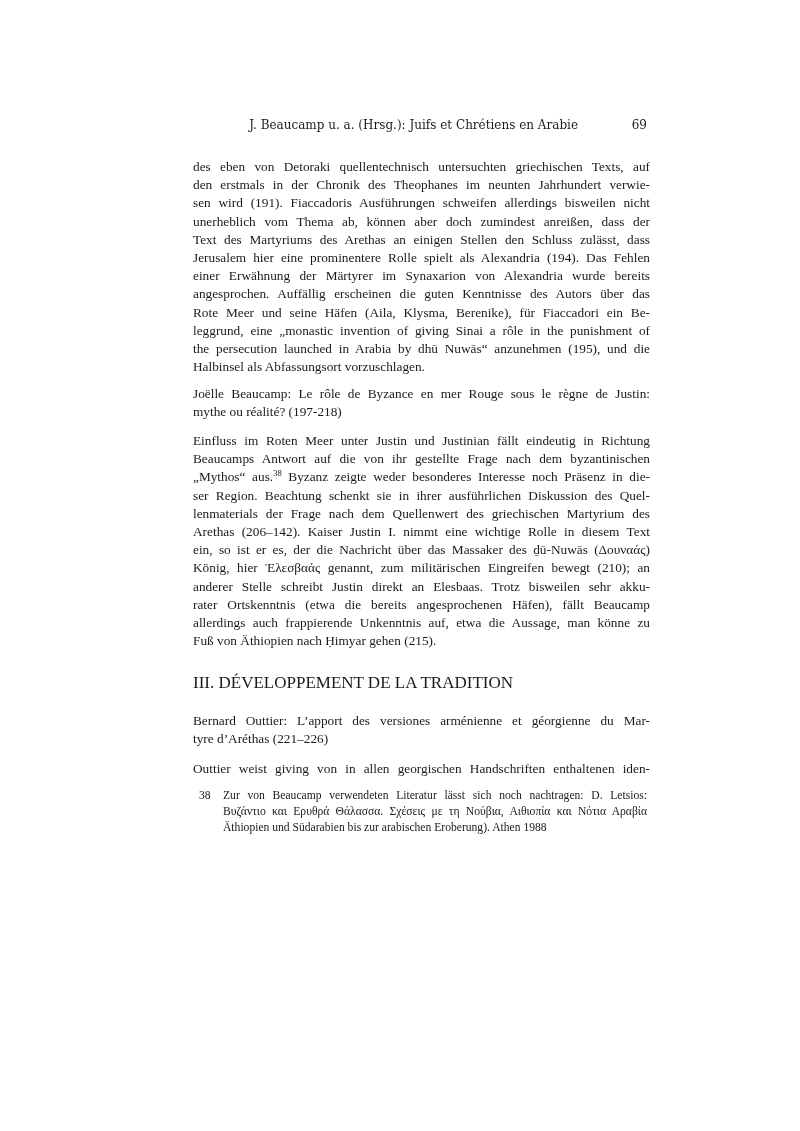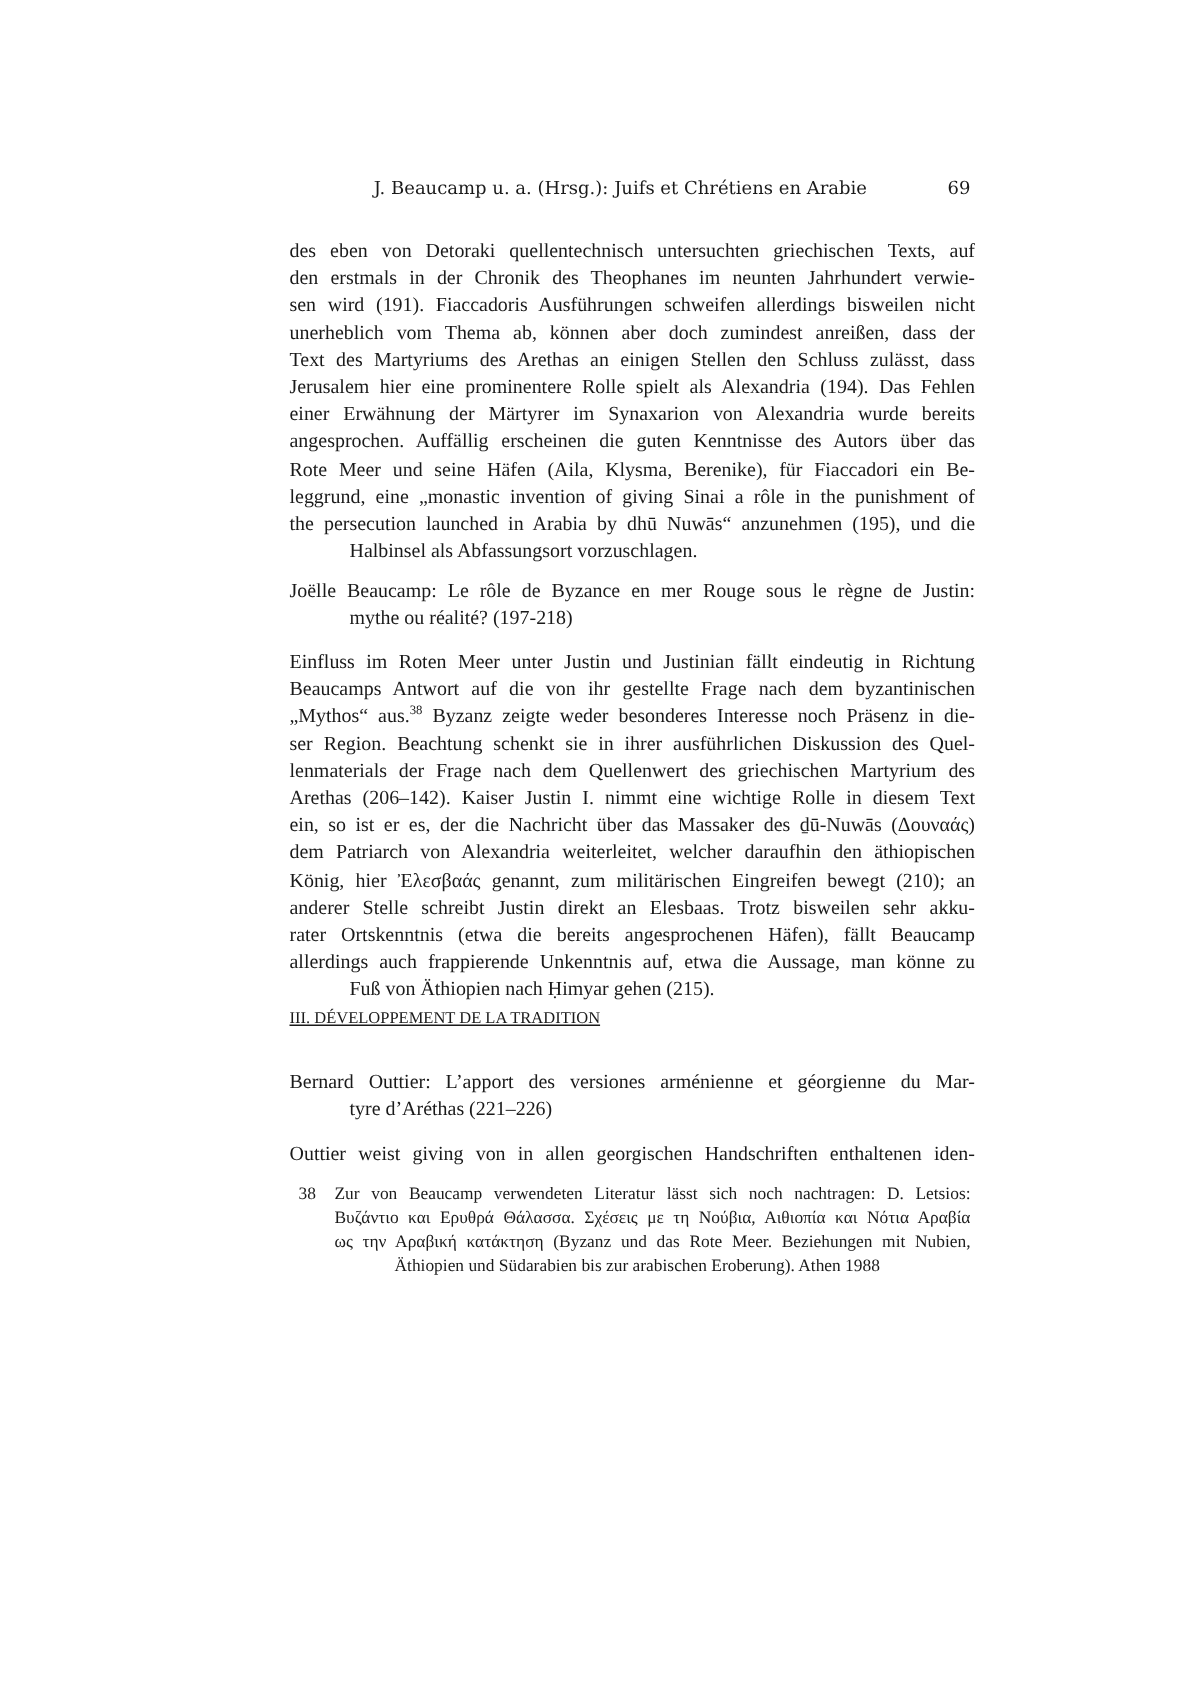--- a/index.html
+++ b/index.html
@@ -6,22 +6,22 @@
   body { width: 800px; height: 1131px; position: relative; overflow: hidden;
          font-family: "DejaVu Serif", "Liberation Serif", serif; color: #1a1a1a; }
   .page { position: absolute; left: 193px; top: 0; width: 457px; }
   .running-head { position: absolute; top: 118px; left: 0; width: 457px; height: 18px;
                   font-size: 12px; }
   .running-head .title { position: absolute; right: 72px; top: 0; white-space: nowrap; }
   .running-head .pageno { position: absolute; right: 3px; top: 0; }
   .block { position: absolute; left: 0; width: 457px; font-size: 12.4px; line-height: 18.2px;
            text-align: justify; font-family: "Liberation Serif", "DejaVu Serif", serif; font-size: 13.3px; }
   .line { display: block; text-align: justify; text-align-last: justify; white-space: nowrap; height: 18.2px; }
-  .line.last { text-align-last: left; margin-left: 40px; }
-  .heading { position: absolute; left: 0; font-family: "Liberation Serif", serif; font-size: 11px; text-decoration: underline; }
+  .line.last { text-align-last: left; }
+  .heading { position: absolute; left: 0; font-family: "Liberation Serif", serif; font-size: 17px; }
   .fn { position: absolute; left: 0; width: 457px; font-family: "Liberation Serif", serif;
         font-size: 11.6px; line-height: 16px; }
   .fn .num { position: absolute; left: 6px; top: 0; }
   .fn .body { position: absolute; left: 30px; width: 424px; }
   .fn .line { height: 16px; }
   sup { font-size: 8.5px; line-height: 0; vertical-align: 5px; }
 </style>
 </head>
 <body>
 
@@ -53,21 +53,20 @@
   </div>
 
   <div class="block" style="top:432px;">
     <span class="line">Einfluss im Roten Meer unter Justin und Justinian fällt eindeutig in Richtung</span>
     <span class="line">Beaucamps Antwort auf die von ihr gestellte Frage nach dem byzantinischen</span>
     <span class="line"><span>„Mythos“ aus.</span><sup>38</sup><span> Byzanz zeigte weder besonderes Interesse noch Präsenz in die-</span></span>
     <span class="line">ser Region. Beachtung schenkt sie in ihrer ausführlichen Diskussion des Quel-</span>
     <span class="line">lenmaterials der Frage nach dem Quellenwert des griechischen Martyrium des</span>
     <span class="line">Arethas (206–142). Kaiser Justin I. nimmt eine wichtige Rolle in diesem Text</span>
     <span class="line">ein, so ist er es, der die Nachricht über das Massaker des ḏū-Nuwās (Δουναάς)</span>
-    <span class="line">dem Patriarch von Alexandria weiterleitet, welcher daraufhin den äthiopischen</span>
     <span class="line">König, hier Ἐλεσβαάς genannt, zum militärischen Eingreifen bewegt (210); an</span>
     <span class="line">anderer Stelle schreibt Justin direkt an Elesbaas. Trotz bisweilen sehr akku-</span>
     <span class="line">rater Ortskenntnis (etwa die bereits angesprochenen Häfen), fällt Beaucamp</span>
     <span class="line">allerdings auch frappierende Unkenntnis auf, etwa die Aussage, man könne zu</span>
     <span class="line last">Fuß von Äthiopien nach Ḥimyar gehen (215).</span>
   </div>
 
   <div class="heading" style="top:673px;">III. DÉVELOPPEMENT DE LA TRADITION</div>
 
   <div class="block" style="top:712px;">
@@ -77,18 +76,17 @@
 
   <div class="block" style="top:760px;">
     <span class="line">Outtier weist giving von in allen georgischen Handschriften enthaltenen iden-</span>
   </div>
 
   <div class="fn" style="top:788px;">
     <span class="num">38</span>
     <div class="body">
       <span class="line">Zur von Beaucamp verwendeten Literatur lässt sich noch nachtragen: D. Letsios:</span>
       <span class="line">Βυζάντιο και Ερυθρά Θάλασσα. Σχέσεις με τη Νούβια, Αιθιοπία και Νότια Αραβία</span>
-      <span class="line">ως την Αραβική κατάκτηση (Byzanz und das Rote Meer. Beziehungen mit Nubien,</span>
       <span class="line last">Äthiopien und Südarabien bis zur arabischen Eroberung). Athen 1988</span>
     </div>
   </div>
 
 </div>
 
 </body></html>

